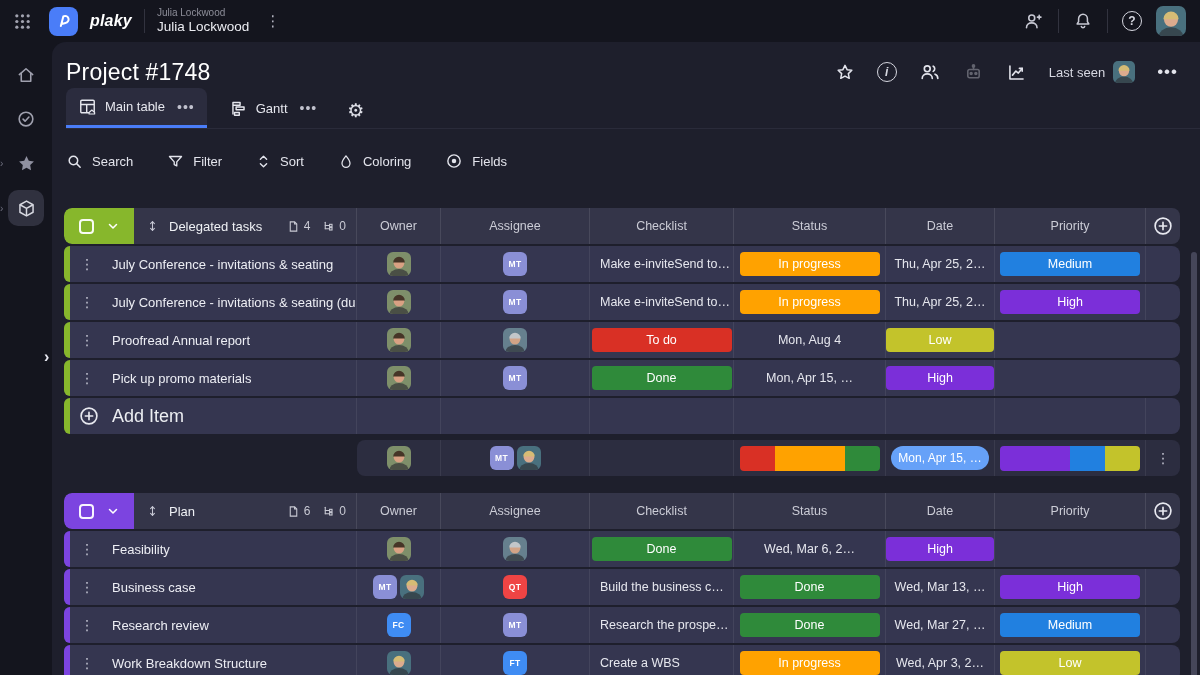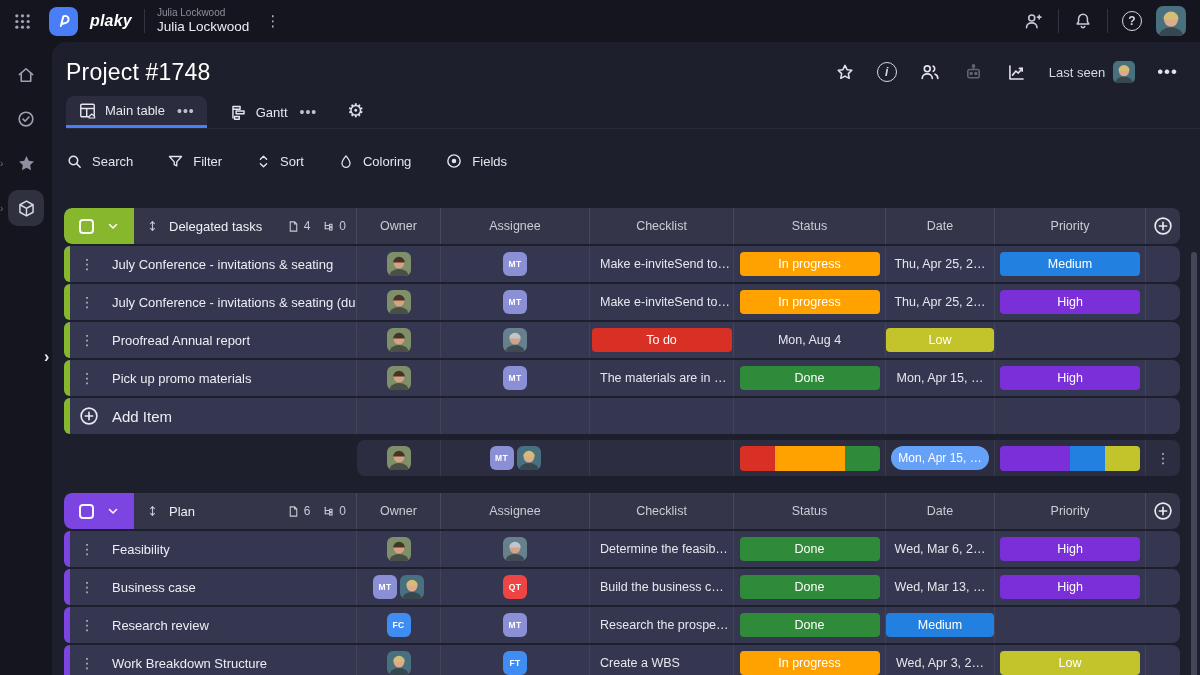--- a/index.html
+++ b/index.html
@@ -64,21 +64,21 @@
   .last-seen { display:flex; align-items:center; gap:8px; font-size:13px; color:#d7d8e2; }
   .ls-avatar { width:22px; height:22px; border-radius:5px; overflow:hidden; }
   .h-ellipsis { font-size:17px; color:#e3e4ec; letter-spacing:1px; cursor:pointer; }
 
   
   .tabs {
     position:absolute; top:50px; left:14px; right:0; height:37px;
     display:flex; align-items:flex-end; gap:10px; border-bottom:1px solid #2a2b3a;
   }
   .tab {
-    display:flex; align-items:center; gap:8px; height:32px; padding:0 12px;
+    display:flex; align-items:center; gap:8px; height:40px; padding:0 12px;
     font-size:13px; color:#e6e7ee; cursor:pointer; border-radius:8px 8px 0 0;
   }
   .tab.active { background:#2b2c3e; border-bottom:3px solid #4a7df8; }
   .tab .more { color:#c0c1cd; font-size:14px; letter-spacing:1px; padding-left:4px; }
   .gear { font-size:19px; color:#dfe0e8; margin-left:8px; padding-bottom:6px; cursor:pointer; }
 
   
   .toolbar {
     position:absolute; top:102px; left:14px; height:34px;
     display:flex; align-items:center; gap:34px;
@@ -138,21 +138,21 @@
     display:flex; align-items:center; justify-content:center; letter-spacing:.3px;
   }
   .avatar { width:24px; height:24px; border-radius:6px; overflow:hidden; }
   .chips { display:flex; align-items:center; gap:3px; }
   .pill {
     width:140px; height:24px; border-radius:4px; color:#fff; font-size:12.5px; font-weight:500;
     display:flex; align-items:center; justify-content:center; cursor:pointer;
   }
   .add-item-row .cell { color:#eceef2; }
   .add-item-inner { display:flex; align-items:center; gap:12px; padding-left:14px; cursor:pointer; }
-  .add-item-inner span { font-size:15px; }
+  .add-item-inner span { font-size:18px; }
 
   .summary-row {
     margin-top:6px; margin-left:293px; background:#2c2d40; border-radius:8px;
     display:grid; grid-template-columns:84px 149px 144px 152px 109px 151px 34px; height:36px;
   }
   .bar { width:140px; height:25px; border-radius:4px; overflow:hidden; display:flex; }
   .bar i { height:100%; display:block; }
   .date-pill {
     width:98px; height:24px; border-radius:12px; background:#66a1f8; color:#fff;
     font-size:12px; display:flex; align-items:center; justify-content:center; cursor:pointer;
@@ -530,21 +530,20 @@
                   <path d="M6.2 10.6 a5.8 5.8 0 0 1 11.6 0 z" fill="#463527"></path>
                 </svg>
               </span>
             </span>
           </div>
       <div class="cell">
             <span class="chips">
               <span class="chip-badge" style="background:#8a8fd6">MT</span>
             </span>
           </div>
-      <div class="cell cell-checklist">The materials are in …</div>
       <div class="cell">
             <span class="pill" style="background:#2f8a3a">Done</span>
           </div>
       <div class="cell">Mon, Apr 15, …</div>
       <div class="cell">
             <span class="pill" style="background:#7b2fd9">High</span>
           </div>
       <div class="cell"></div>
     </div>
     <div class="grid-row data-row add-item-row">
@@ -689,21 +688,20 @@
               <span class="avatar">
                 <svg viewBox="0 0 24 24" width="24" height="24">
                   <rect width="24" height="24" fill="#66808e"></rect>
                   <ellipse cx="12" cy="25" rx="10" ry="8" fill="#3f4a52"></ellipse>
                   <circle cx="12" cy="11.2" r="5.3" fill="#d2a386"></circle>
                   <path d="M6.2 10.6 a5.8 5.8 0 0 1 11.6 0 z" fill="#c3c6c9"></path>
                 </svg>
               </span>
             </span>
           </div>
-      <div class="cell cell-checklist">Determine the feasib…</div>
       <div class="cell">
             <span class="pill" style="background:#2f8a3a">Done</span>
           </div>
       <div class="cell">Wed, Mar 6, 2…</div>
       <div class="cell">
             <span class="pill" style="background:#7b2fd9">High</span>
           </div>
       <div class="cell"></div>
     </div>
     <div class="grid-row data-row">
@@ -753,20 +751,21 @@
           </div>
       <div class="cell">
             <span class="chips">
               <span class="chip-badge" style="background:#8a8fd6">MT</span>
             </span>
           </div>
       <div class="cell cell-checklist">Research the prospe…</div>
       <div class="cell">
             <span class="pill" style="background:#2f8a3a">Done</span>
           </div>
+      <div class="cell">Wed, Mar 27, …</div>
       <div class="cell">
             <span class="pill" style="background:#2180e0">Medium</span>
           </div>
       <div class="cell"></div>
     </div>
     <div class="grid-row data-row">
       <div class="row-strip" style="background:#7c44e0"></div>
       <div class="cell cell-name">
         <span class="row-kebab">⋮</span>
         <span class="rname">Work Breakdown Structure</span>

